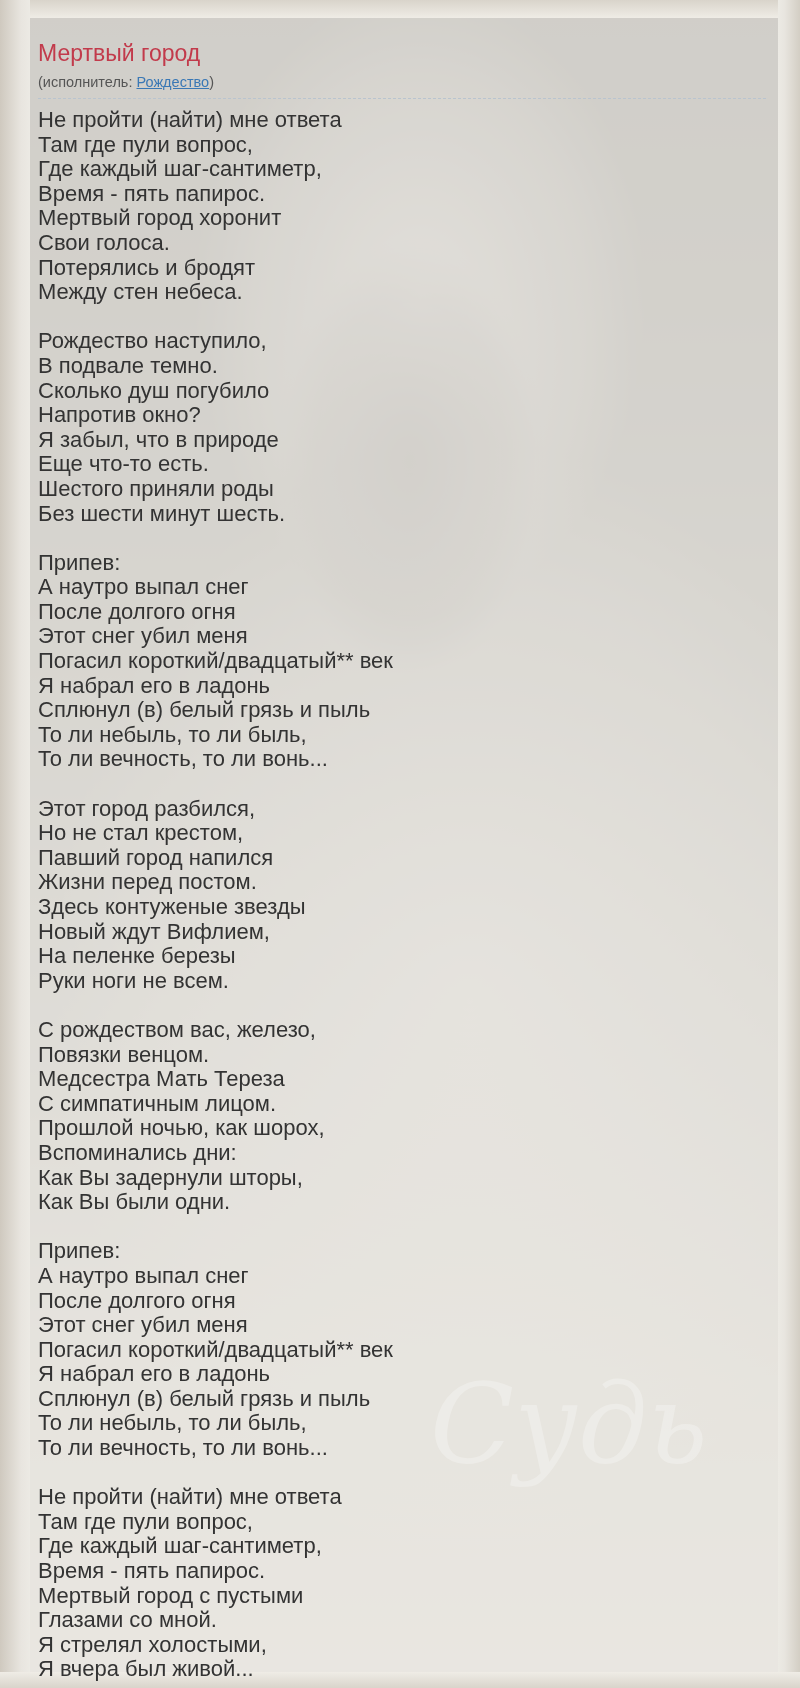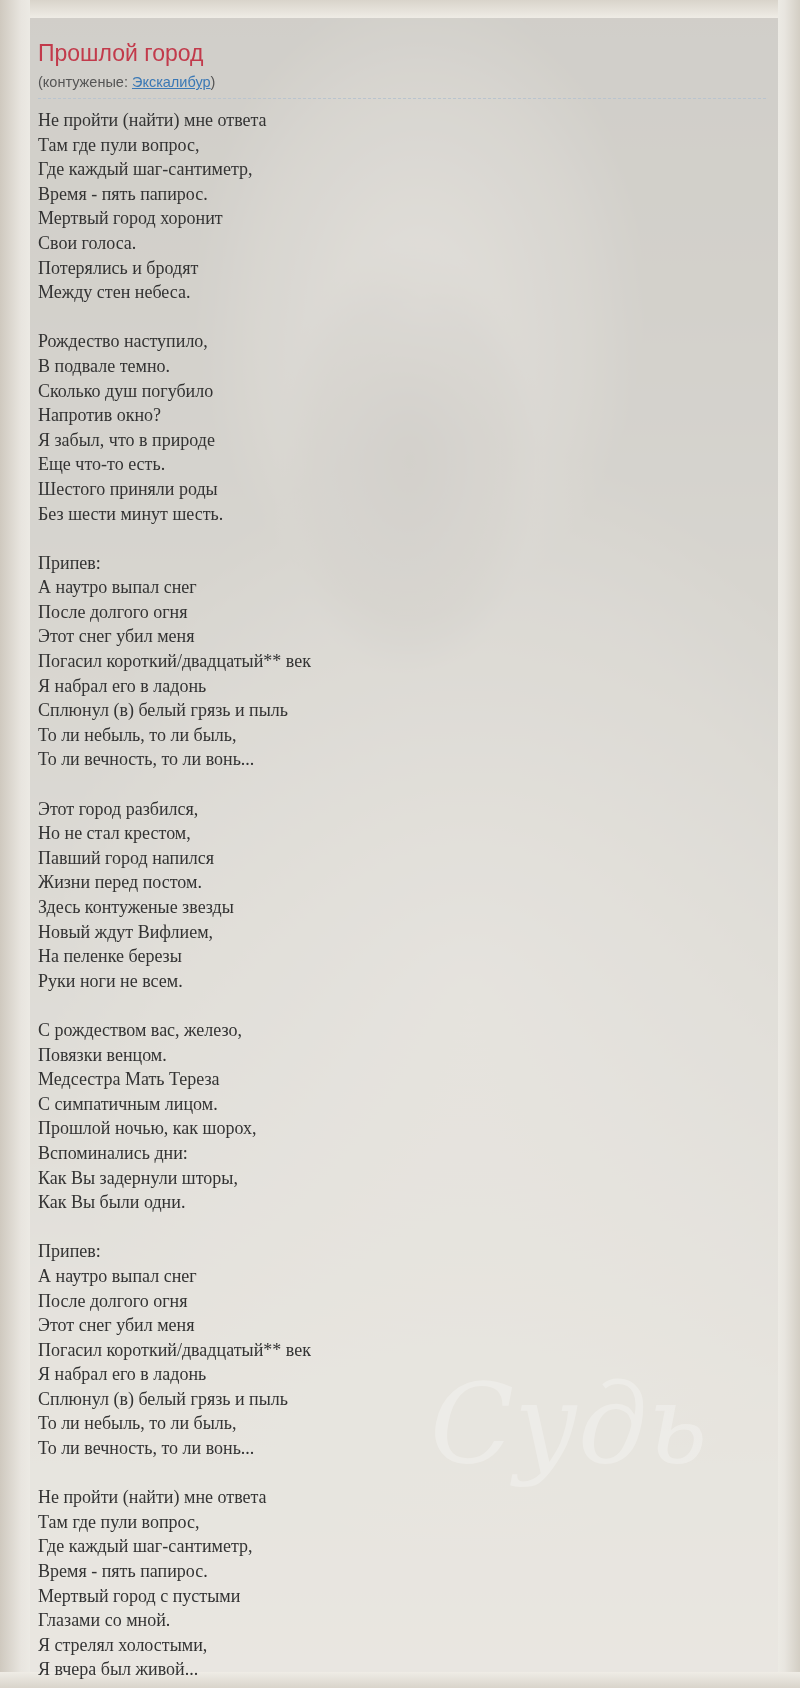--- a/index.html
+++ b/index.html
@@ -140,47 +140,47 @@
     top: 80px;
     width: 728px;
     border-bottom: 1px dashed #b9c4cf;
   }
 
   .lyrics {
     position: absolute;
     left: 8px;
     top: 90px;
     width: 730px;
-    font-size: 18px;
+    font-size: 22px;
     line-height: 24.6px;
     color: #333;
     white-space: pre-wrap;
-    font-family: Liberation Serif, serif;
+    font-family: Liberation Sans, sans-serif;
   }
 </style>
 </head>
 <body>
 
 <div class="page">
 
   <div class="bg-photo"></div>
   <div class="bg-veil"></div>
   <div class="bg-script2">Судь</div>
 
   <div class="frame-top"></div>
   <div class="frame-left"></div>
   <div class="frame-right"></div>
   <div class="frame-bottom"></div>
 
   <div class="content">
 
-    <div class="song-title">Прошлой город</div>
+    <div class="song-title">Мертвый город</div>
 
     <div class="artist-line">
-      <span>(контуженые: </span><span class="artist-link">Экскалибур</span><span>)</span>
+      <span>(исполнитель: </span><span class="artist-link">Рождество</span><span>)</span>
     </div>
 
     <div class="divider"></div>
 
     <div class="lyrics">Не пройти (найти) мне ответа
 Там где пули вопрос,
 Где каждый шаг-сантиметр,
 Время - пять папирос.
 Мертвый город хоронит
 Свои голоса.

